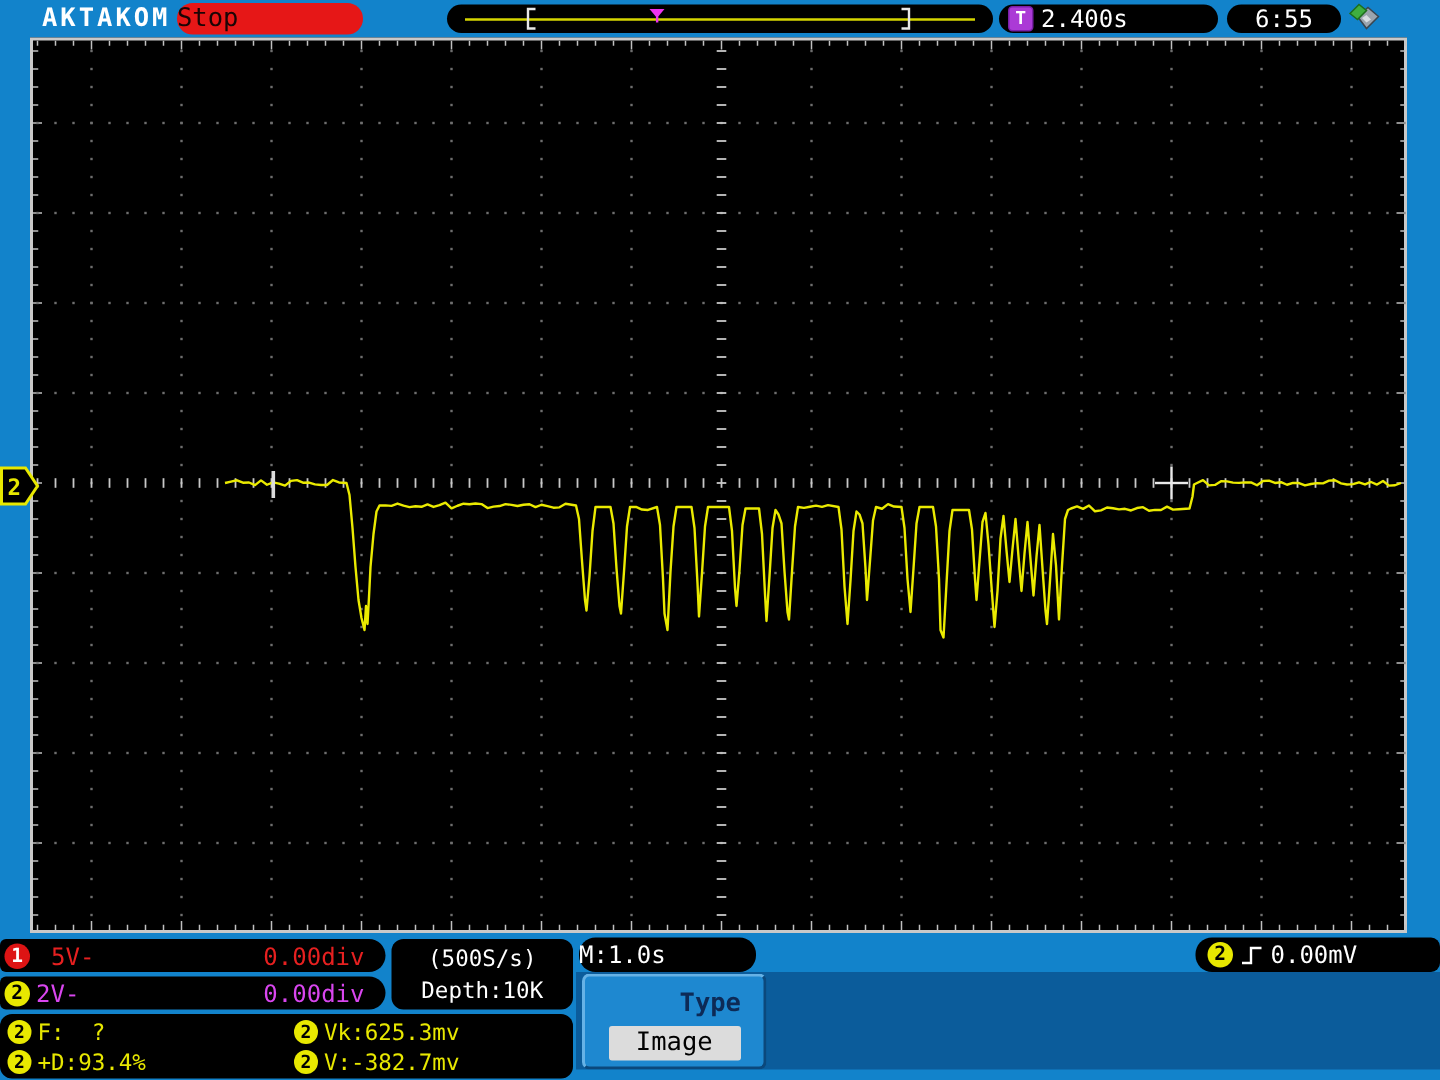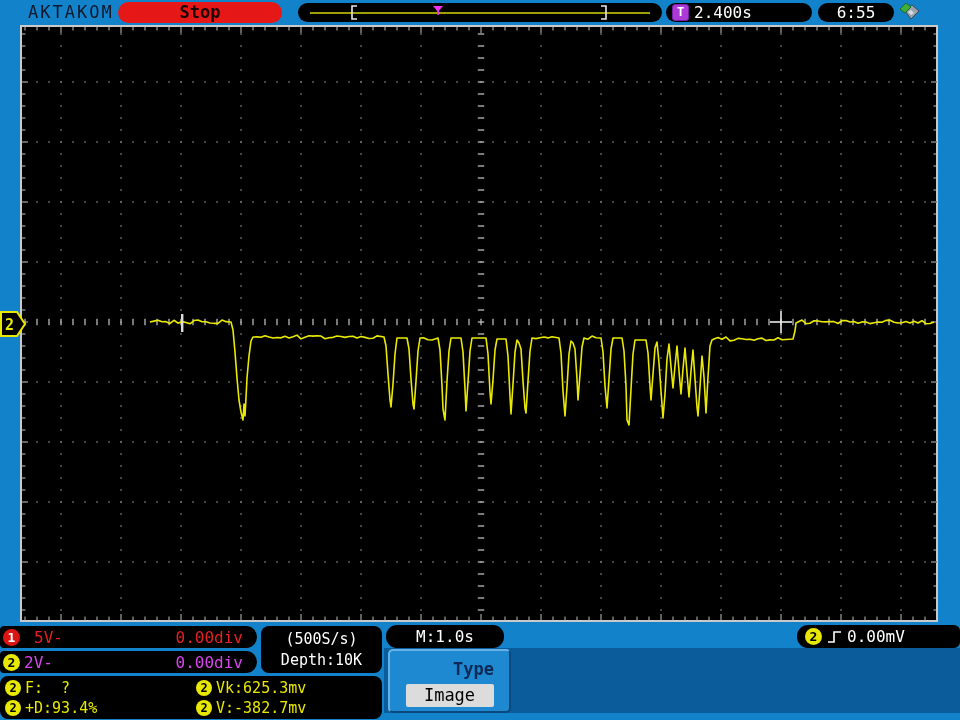--- a/index.html
+++ b/index.html
@@ -1,22 +1,22 @@
 <!DOCTYPE html>
 <html><head>
 <meta charset="utf-8">
 <style>
   html,body{margin:0;padding:0;background:#000;}
   #screen{position:relative;width:960px;height:720px;background:#1283cb;overflow:hidden;
           font-family:"DejaVu Sans Mono","Liberation Mono",monospace;}
   .abs{position:absolute;}
   
-  #brand{left:28px;top:2px;font-size:17px;font-weight:normal;color:#0f172a;letter-spacing:2px;}
-  #stop-badge{left:118px;top:2px;width:164px;height:21px;background:#e61717;border-radius:11px;
-              color:#1a0505;font-size:17px;font-weight:bold;text-align:center;line-height:21px;}
+  #brand{left:28px;top:2px;font-size:17px;font-weight:bold;color:#ffffff;letter-spacing:2px;}
+  #stop-badge{left:118px;top:2px;width:124px;height:21px;background:#e61717;border-radius:11px;
+              color:#1a0505;font-size:17px;font-weight:normal;line-height:21px;}
   #pos-pill{left:298px;top:3px;width:364px;height:19px;background:#000;border-radius:10px;}
   #trig-time-pill{left:666px;top:3px;width:146px;height:19px;background:#000;border-radius:10px;
                   display:flex;align-items:center;}
   #t-icon{margin-left:6px;width:15px;height:15px;background:#ab3ad6;border:1px solid #7a1fa8;border-radius:3px;
           color:#fff;font-size:12px;font-weight:bold;text-align:center;line-height:15px;}
   #trig-time-val{margin-left:5px;color:#fff;font-size:16px;}
   #clock-pill{left:818px;top:3px;width:76px;height:19px;background:#000;border-radius:10px;
               color:#fff;font-size:16px;text-align:center;line-height:19px;}
   
   #plot-frame{left:20px;top:25px;width:918px;height:597px;border:2px solid #c9c9c9;background:#000;box-sizing:border-box;}
@@ -30,21 +30,21 @@
   .badge.yel{background:#e8e800;color:#000;}
   #ch1-pill{left:0;top:626px;width:257px;height:22px;border-radius:4px 11px 11px 4px;}
   #ch2-pill{left:0;top:651px;width:257px;height:22px;border-radius:4px 11px 11px 4px;}
   #ch1-pill .badge,#ch2-pill .badge{margin-left:3px;}
   .ch-scale{margin-left:4px;font-size:16px;}
   .ch-offset{position:absolute;right:14px;font-size:16px;}
   .red-text{color:#e62020;margin-left:14px;} .yel-text{color:#d946ef;}
   #sr-box{left:261px;top:626px;width:121px;height:47px;background:#000;border-radius:8px;
           color:#fff;font-size:15px;text-align:center;display:flex;flex-direction:column;justify-content:center;gap:3px;}
   #m-pill{left:386px;top:625px;width:118px;height:23px;background:#000;border-radius:11px;
-          color:#fff;font-size:16px;text-align:center;line-height:23px;}
+          color:#fff;font-size:16px;line-height:23px;}
   #trig-pill{left:797px;top:625px;width:163px;height:23px;border-radius:11px 6px 6px 11px;}
   #trig-pill .badge{margin-left:8px;}
   #trig-level{color:#fff;font-size:16px;margin-left:3px;text-align:center;}
   #meas-box{left:0;top:676px;width:382px;height:43px;background:#000;border-radius:8px;}
   .meas-cell{position:absolute;display:flex;align-items:center;height:20px;}
   .meas-cell .badge{width:16px;height:16px;line-height:16px;font-size:12px;}
   .meas-text{margin-left:4px;color:#e8e800;font-size:15px;white-space:pre;}
   #dark-panel{left:384px;top:648px;width:576px;height:65px;background:#0b5c9b;}
   .soft-btn{background:#1e88d0;border-top:2px solid #66b2e6;border-left:2px solid #66b2e6;
             border-bottom:2px solid #0b487c;border-right:2px solid #0b487c;border-radius:5px;box-sizing:border-box;}

